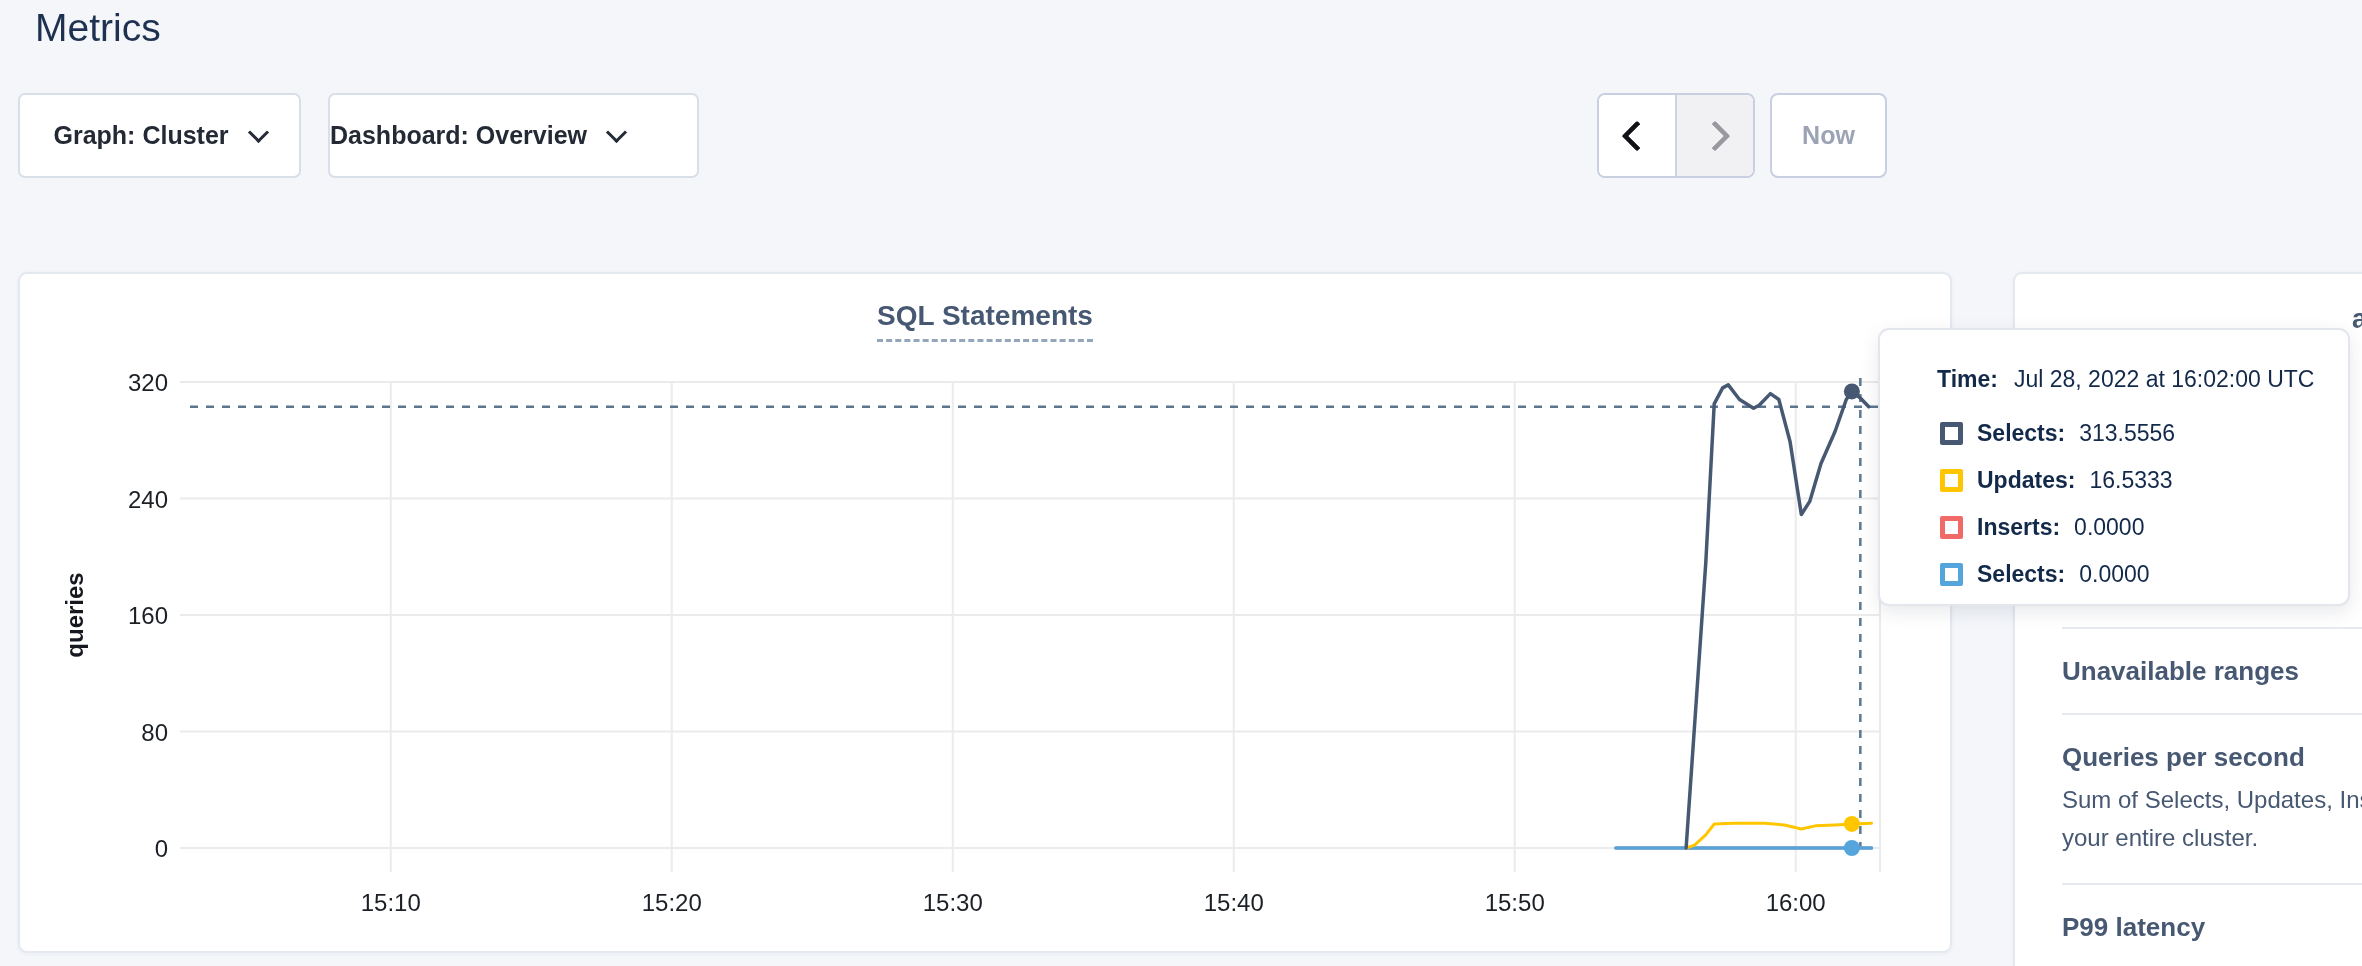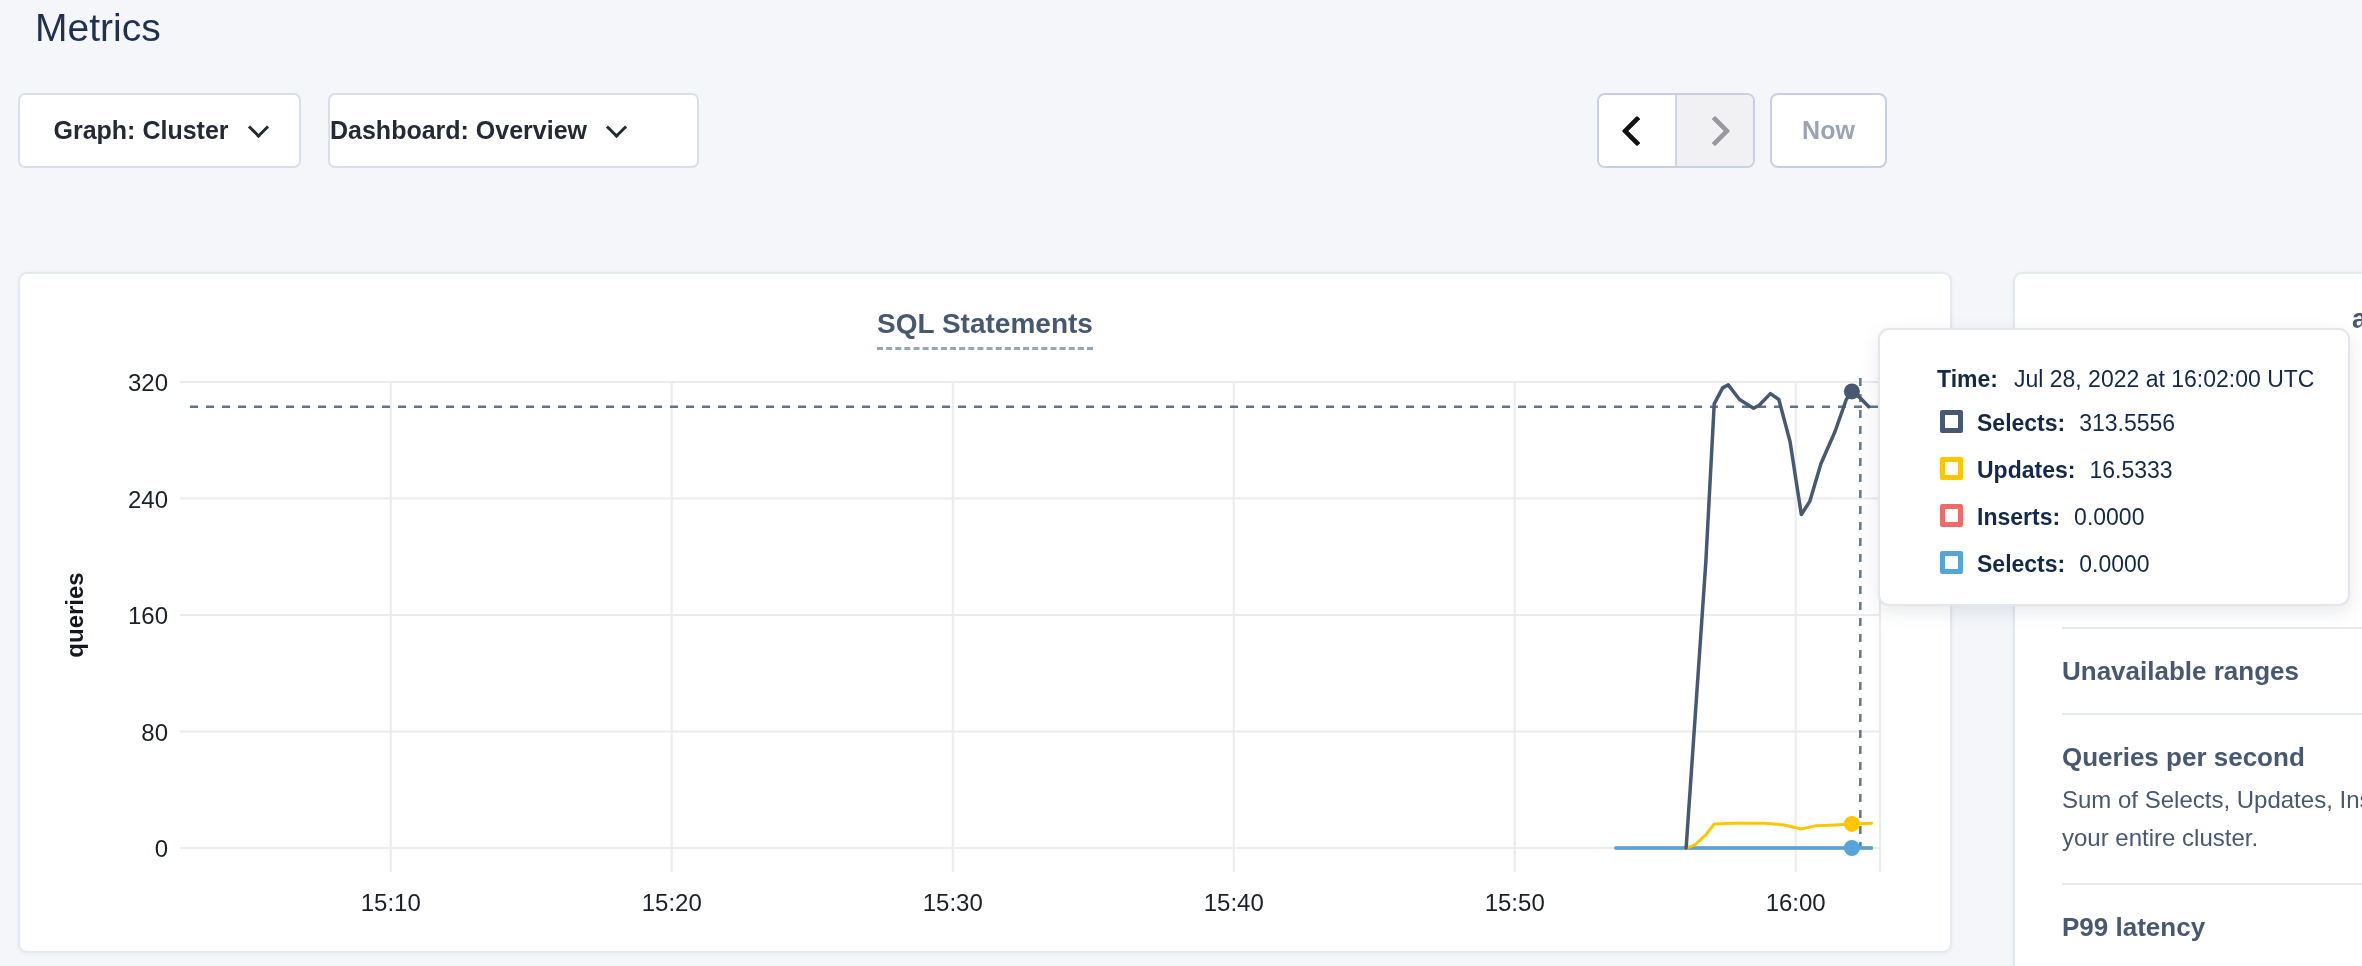--- a/index.html
+++ b/index.html
@@ -3,21 +3,21 @@
 <meta charset="utf-8">
 <style>
   html,body{margin:0;padding:0;overflow:hidden;}
   #app{position:relative;width:2362px;height:966px;background:#f4f6fa;
        font-family:"Liberation Sans",sans-serif;color:#242a35;overflow:hidden;}
 
   
   .page-title{position:absolute;left:35px;top:6px;font-size:39px;font-weight:500;color:#1e3150;}
 
   
-  .ctl{position:absolute;top:93px;height:75px;background:#fff;border:2px solid #d9dfe9;
+  .ctl{position:absolute;top:93px;height:85px;background:#fff;border:2px solid #d9dfe9;
        border-radius:7px;box-sizing:border-box;display:flex;align-items:center;}
   .ctl-label{font-size:25px;font-weight:600;color:#242a35;white-space:nowrap;}
   .chev{width:12px;height:12px;border-right:3px solid #242a35;border-bottom:3px solid #242a35;
         transform:rotate(45deg);margin-top:-6px;}
   #dd-graph{left:18px;width:283px;justify-content:center;gap:22px;}
   #dd-dashboard{left:328px;width:371px;justify-content:flex-start;gap:22px;}
   #time-range{left:727px;width:846px;padding-left:38px;}
   .badge-1h{background:#dfe3ee;border-radius:7px;padding:8px 14px;font-size:24px;font-weight:700;color:#242a35;}
   #time-range .ctl-label{margin-left:28px;font-size:26px;}
   #time-range .chev{position:absolute;right:44px;border-width:2.5px;border-color:#242a35;}
@@ -29,35 +29,35 @@
              transform:rotate(45deg);border-radius:2px;}
   .chev-right{width:17px;height:17px;border-right:5px solid #98989f;border-top:5px solid #98989f;
               transform:rotate(45deg);border-radius:2px;}
   #btn-now{left:1770px;width:117px;justify-content:center;border-color:#c7cfe1;border-radius:8px;}
   #btn-now .ctl-label{color:#9ba3b4;}
 
   
   .card{position:absolute;background:#fff;border:2px solid #e4e8ef;border-radius:9px;
         box-shadow:0 1px 4px rgba(40,50,70,.05);box-sizing:border-box;}
   #chart-card{left:18px;top:272px;width:1934px;height:681px;}
-  .chart-title-wrap{position:absolute;top:26px;left:0;width:100%;text-align:center;margin-top:8px;}
+  .chart-title-wrap{position:absolute;top:26px;left:0;width:100%;text-align:center;}
   .chart-title{display:inline-block;font-size:28px;font-weight:700;color:#475872;
                border-bottom:3px dashed #94a6bb;padding-bottom:7px;}
   #plot{position:absolute;left:0;top:0;}
   #plot text{font-family:"Liberation Sans",sans-serif;}
   .ylab{position:absolute;left:55px;top:341px;transform:translate(-50%,-50%) rotate(-90deg);
         font-size:24px;font-weight:700;color:#15191f;}
 
   
   #tooltip{left:1878px;top:328px;width:472px;height:278px;z-index:30;border-radius:11px;
            border-color:#e3e6ec;box-shadow:0 6px 18px rgba(30,40,60,.10);}
   .tt-time{position:absolute;left:57px;top:36px;font-size:23px;color:#13294a;white-space:nowrap;}
   .tt-time b{margin-right:16px;}
   .tt-rows{position:absolute;left:24px;top:80px;right:20px;}
-  .tt-row{height:47px;display:flex;align-items:flex-start;font-size:23px;color:#13294a;white-space:nowrap;padding-left:36px;}
+  .tt-row{height:47px;display:flex;align-items:center;font-size:23px;color:#13294a;white-space:nowrap;padding-left:36px;}
   .swatch{width:13px;height:13px;border-width:5px;border-style:solid;border-radius:2px;margin-right:14px;}
   .tt-row b{margin-right:14px;}
 
   
   #sidebar-card{left:2013px;top:272px;width:380px;height:760px;}
   .clipped-frag{position:absolute;left:337px;top:30px;font-size:27px;font-weight:700;color:#475872;}
   .sb-sections{position:absolute;left:47px;top:353px;width:320px;}
   .sb-section{border-top:2px solid #e6eaf0;padding:27px 0 26px 0;}
   .sb-title{font-size:26px;font-weight:700;color:#475872;white-space:nowrap;line-height:31px;}
   .sb-desc{font-size:24px;color:#475872;line-height:38px;margin-top:8px;white-space:nowrap;}

